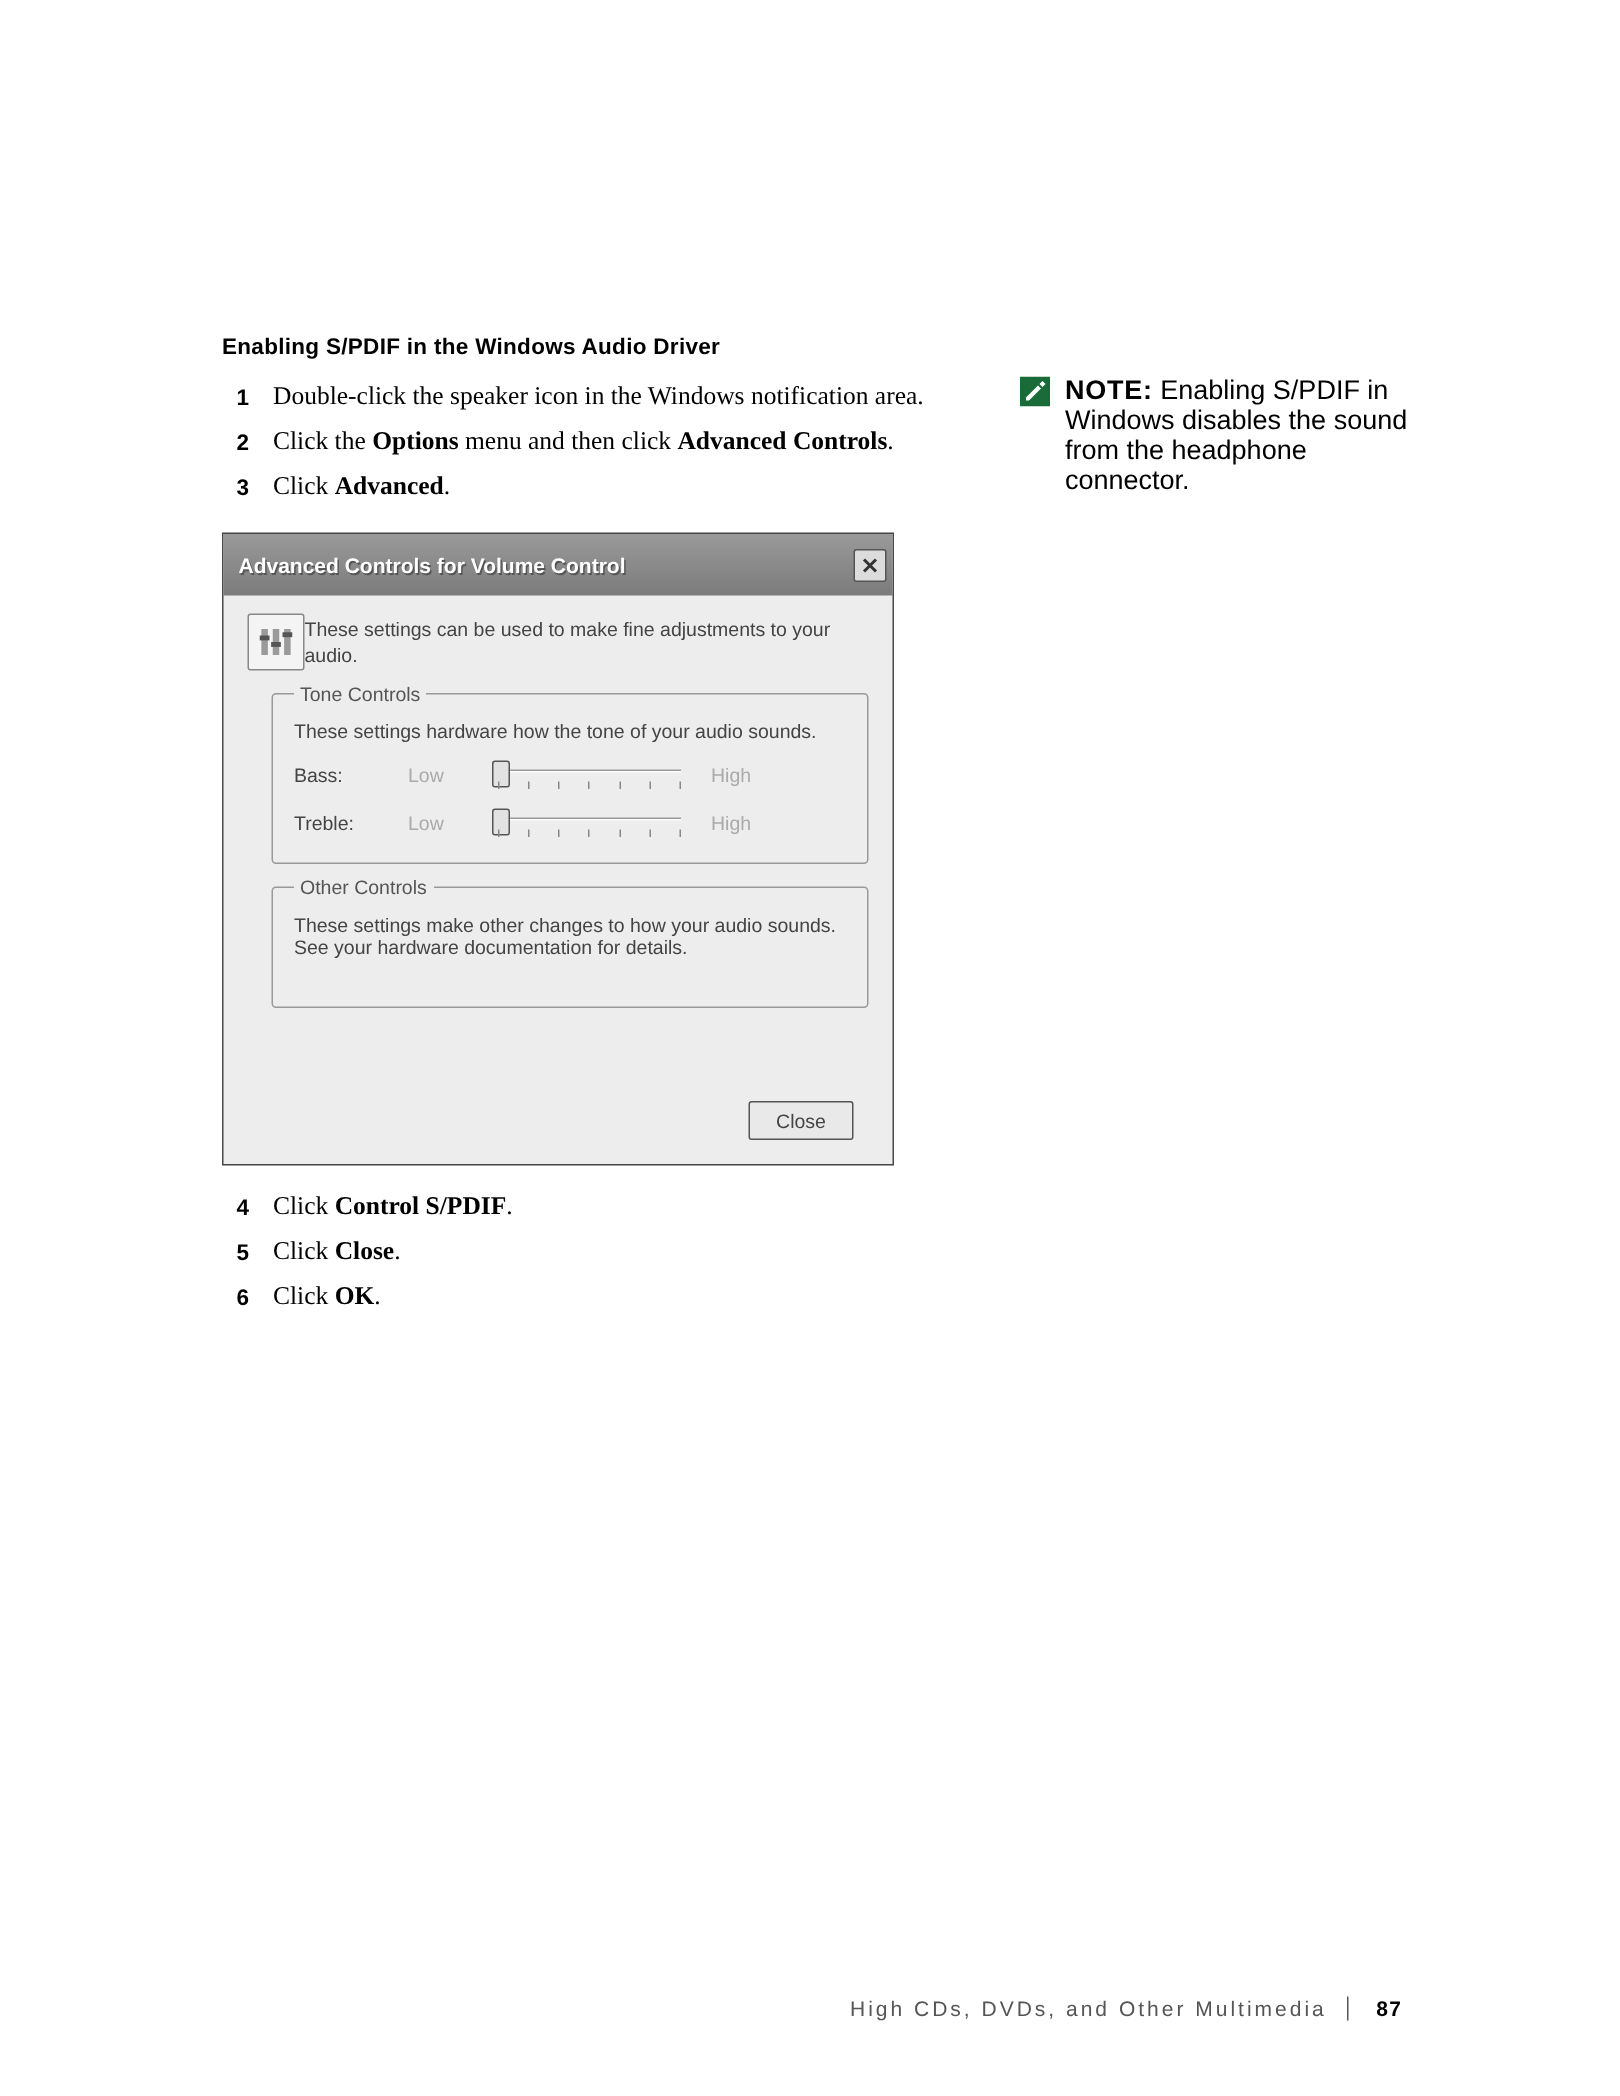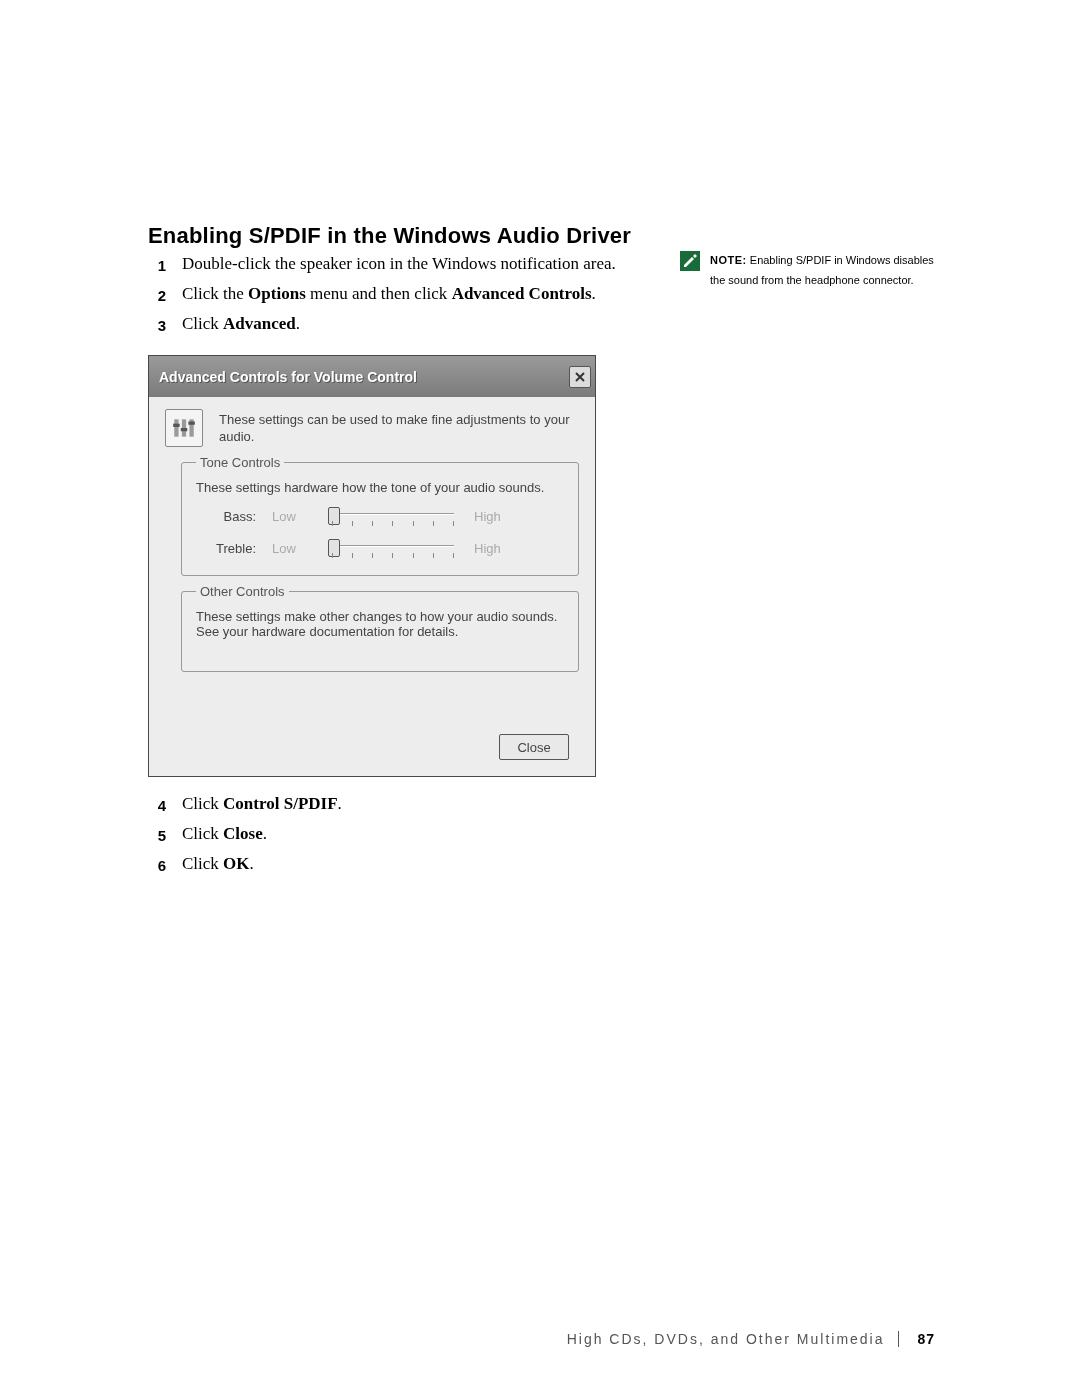--- a/index.html
+++ b/index.html
@@ -13,21 +13,21 @@
   .page {
     position: relative;
     width: 1080px;
     height: 1397px;
   }
   .heading {
     position: absolute;
     left: 148px;
     top: 223px;
     font-weight: bold;
-    font-size: 22px;
+    font-size: 15px;
     letter-spacing: 0.2px;
   }
   .steps-top {
     position: absolute;
     left: 148px;
     top: 250px;
     width: 540px;
   }
   .steps-bottom {
     position: absolute;
@@ -51,21 +51,21 @@
     font-size: 15px;
     padding-top: 2px;
   }
   .step-text { flex: 1; }
   .step-text .b { font-weight: bold; }
   .note-block {
     position: absolute;
     left: 680px;
     top: 250px;
     width: 260px;
-    font-size: 11px;
+    font-size: 18px;
     line-height: 20px;
     display: flex;
     gap: 10px;
   }
   .note-icon {
     width: 20px; height: 20px; flex: none;
     position: relative;
     top: 1px;
   }
   .note-icon svg { display: block; }
@@ -99,41 +99,41 @@
   .title-text { flex: 1; }
   .close-btn {
     width: 20px; height: 20px;
     border: 1px solid #555;
     background: #dcdcdc;
     display: flex; align-items: center; justify-content: center;
     border-radius: 2px;
   }
   .close-btn svg { display: block; }
   .dlg-body { padding: 12px 16px; }
-  .intro-row { display: flex; gap: 16px; align-items: flex-start; margin-bottom: 6px; }
+  .intro-row { display: flex; align-items: flex-start; margin-bottom: 6px; }
   .audio-icon-box {
     width: 36px; height: 36px; flex: none;
     border: 1px solid #888; border-radius: 2px;
     display: flex; align-items: center; justify-content: center;
     background: #f4f4f4;
   }
   .intro-text { flex: 1; padding-top: 2px; line-height: 17px; }
   fieldset.group {
     border: 1px solid #999;
     border-radius: 3px;
     margin: 8px 0 0 16px;
     padding: 10px 14px 12px 14px;
   }
   fieldset.group legend {
     padding: 0 4px;
     color: #555;
   }
   .tone-desc { margin-bottom: 10px; }
   .tone-row { display: flex; align-items: center; gap: 16px; margin: 10px 0 4px 0; }
-  .tone-label { width: 60px; text-align: right; }
+  .tone-label { width: 60px; }
   .tone-low, .tone-high { color: #aaa; width: 40px; }
   .tone-high { text-align: left; }
   .slider {
     position: relative;
     width: 130px; height: 22px;
   }
   .slider-track {
     position: absolute; left: 4px; right: 4px; top: 8px;
     border-top: 1px solid #9a9a9a;
     border-bottom: 1px solid #fff;

